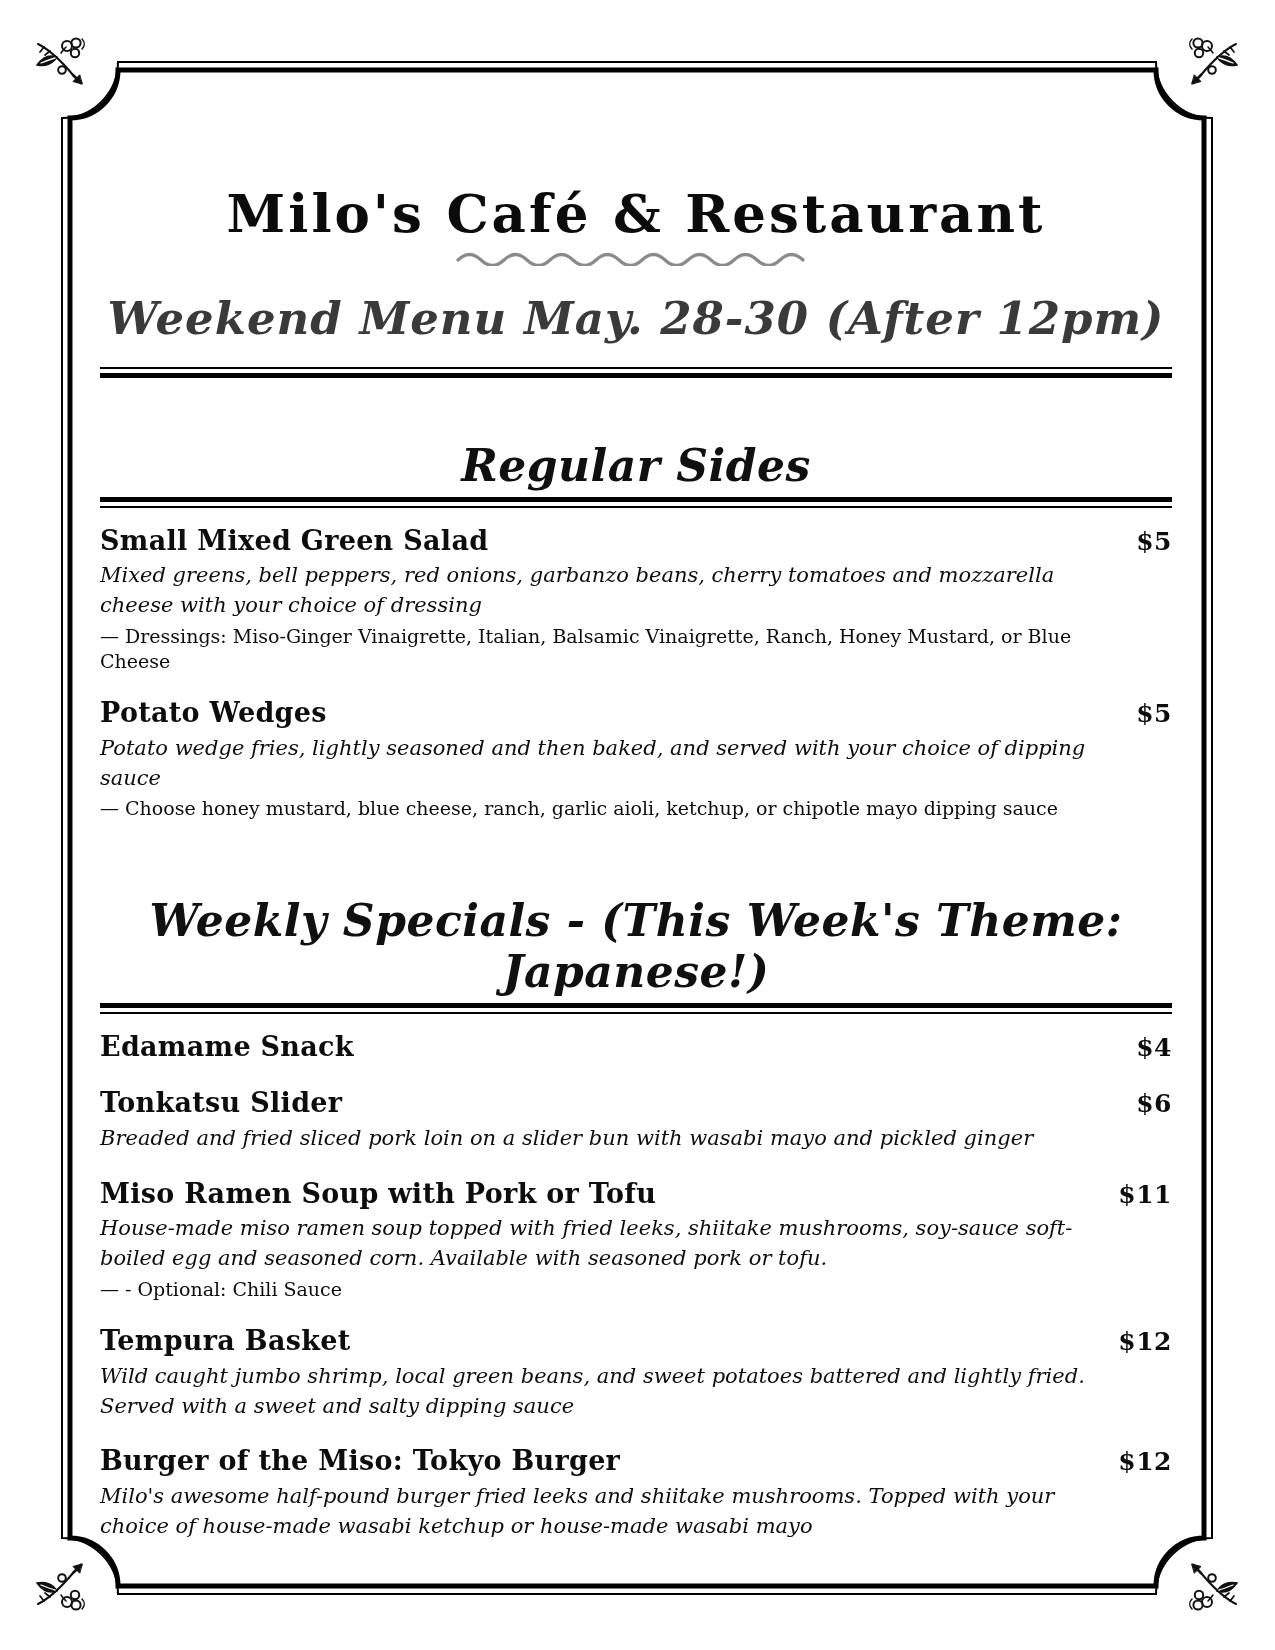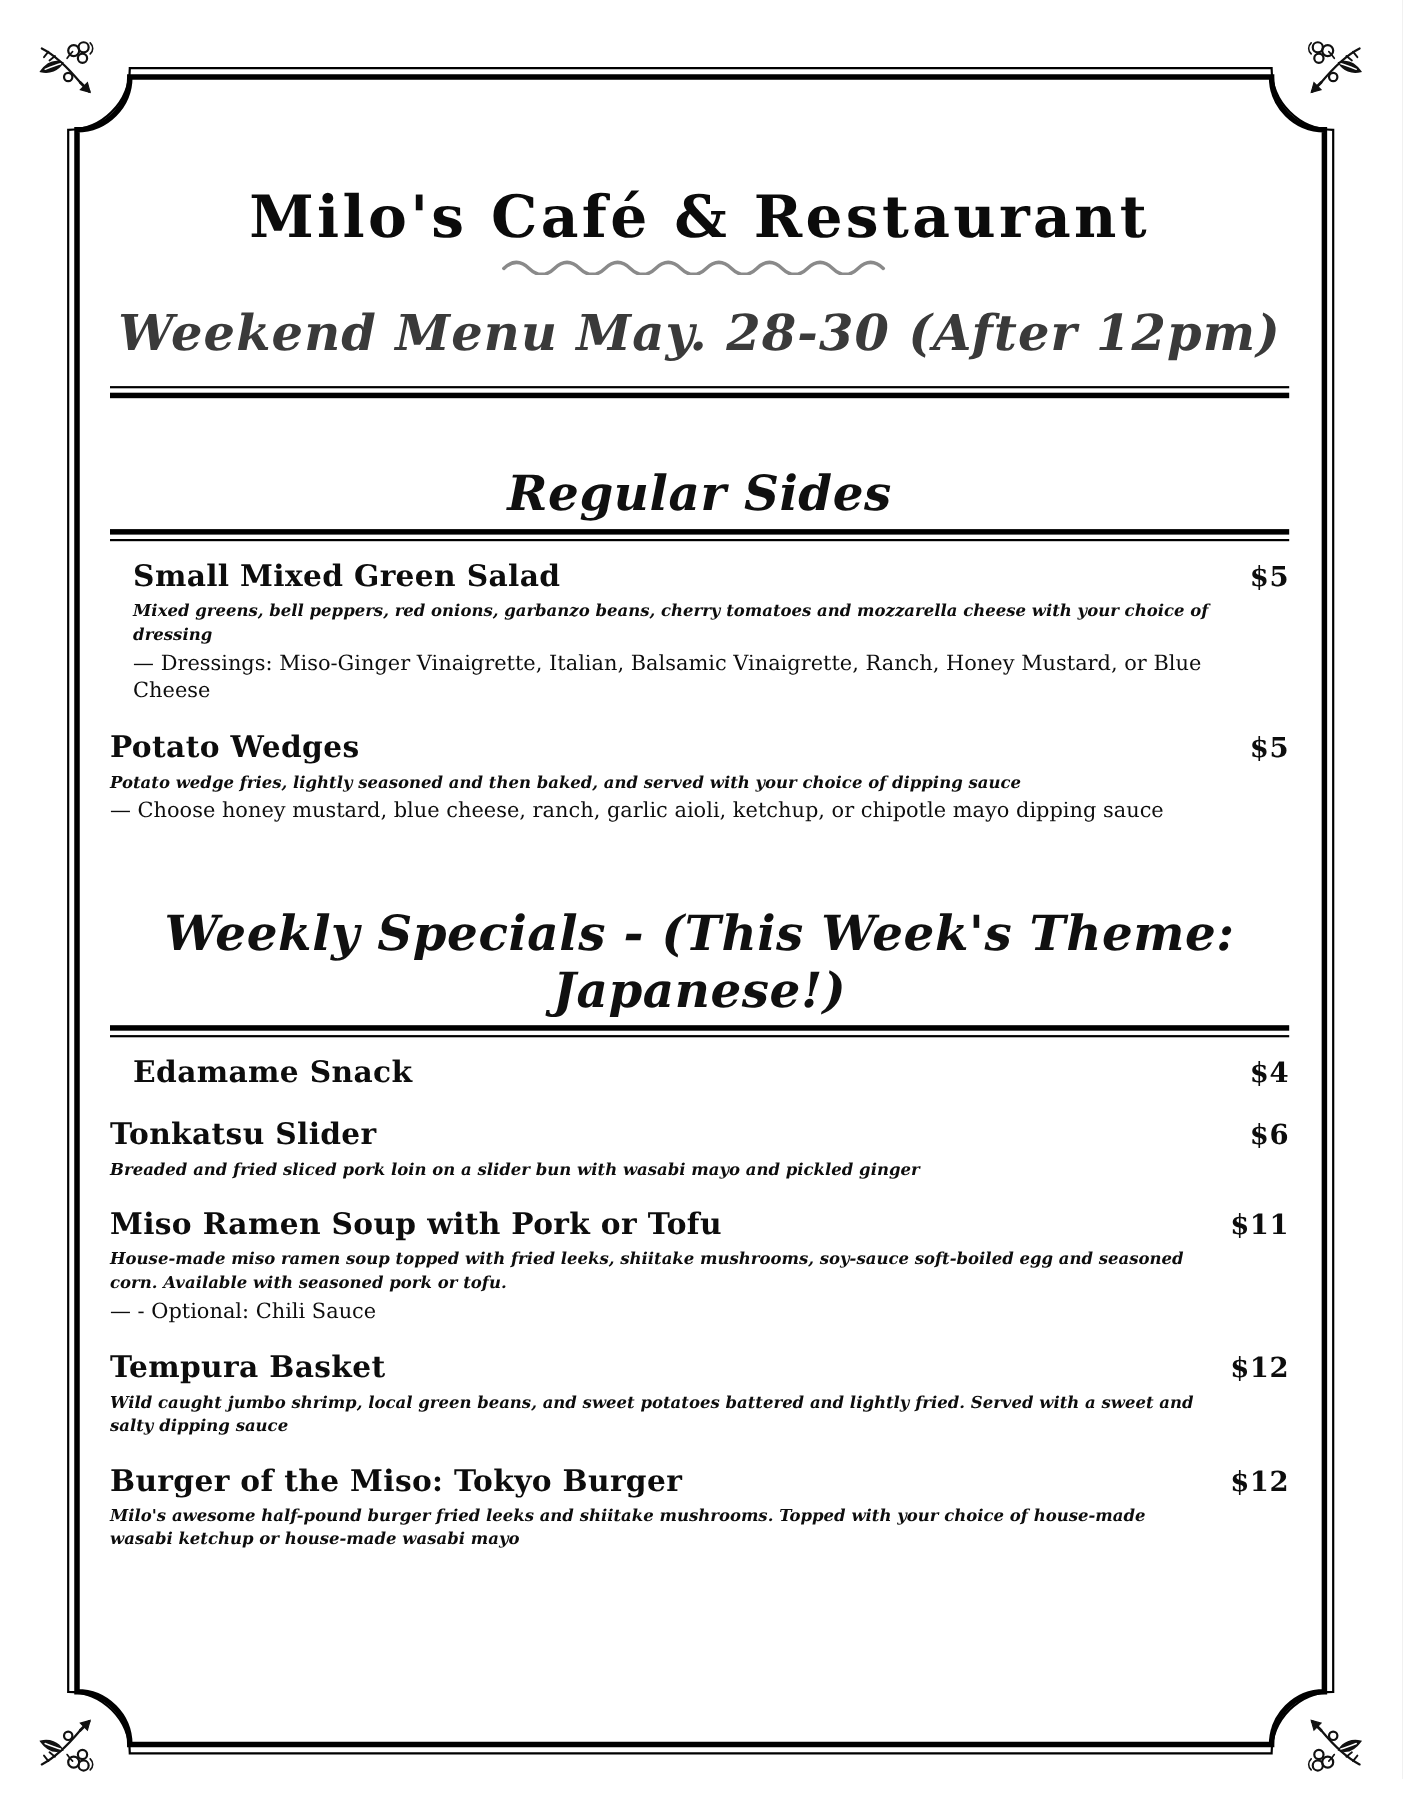--- a/index.html
+++ b/index.html
@@ -7,21 +7,21 @@
     position:relative;
     width:1275px;height:1650px;
     background:#ffffff;
     overflow:hidden;
     font-family:"DejaVu Serif", serif;
     color:#0d0d0d;
     margin:0 auto;
   }
   #frame-svg{position:absolute;left:0;top:0;width:1275px;height:1650px;pointer-events:none;}
   .content{
-    position:absolute;left:100px;top:0;width:1072px;
+    position:absolute;left:100px;top:16px;width:1072px;
   }
   .page-title{
     margin:0;padding-top:166px;
     text-align:center;
     font-family:"DejaVu Serif", serif;
     font-weight:700;
     font-size:53px;
     letter-spacing:3px;
     color:#0b0b0b;
   }
@@ -41,35 +41,34 @@
     margin:62px 0 0 0;
     text-align:center;
     font-style:italic;
     font-weight:700;
     font-size:44px;
     letter-spacing:0.5px;
     color:#101010;
   }
   .section-heading.second{margin-top:74px;}
   .item{margin-top:24px;}
-  .item.first{margin-top:17px;margin-left:21px;}
+  .item.first{margin-top:17px;}
   .item-head{display:flex;justify-content:space-between;align-items:baseline;}
   .item-name{
     font-weight:700;font-size:27px;letter-spacing:0.3px;line-height:1.2;
   }
   .item-price{
     font-weight:700;font-size:25px;letter-spacing:0.5px;
   }
   .item-desc{
     margin:4px 0 0 0;
     font-style:italic;
-    font-size:15px;
+    font-size:21px;
     line-height:1.42;
     max-width:990px;
-    font-weight:bold;
   }
   .item-note{
     margin:3px 0 0 0;
     font-size:19px;
     line-height:1.3;
     max-width:1000px;
   }
 </style>
 </head>
 <body>

